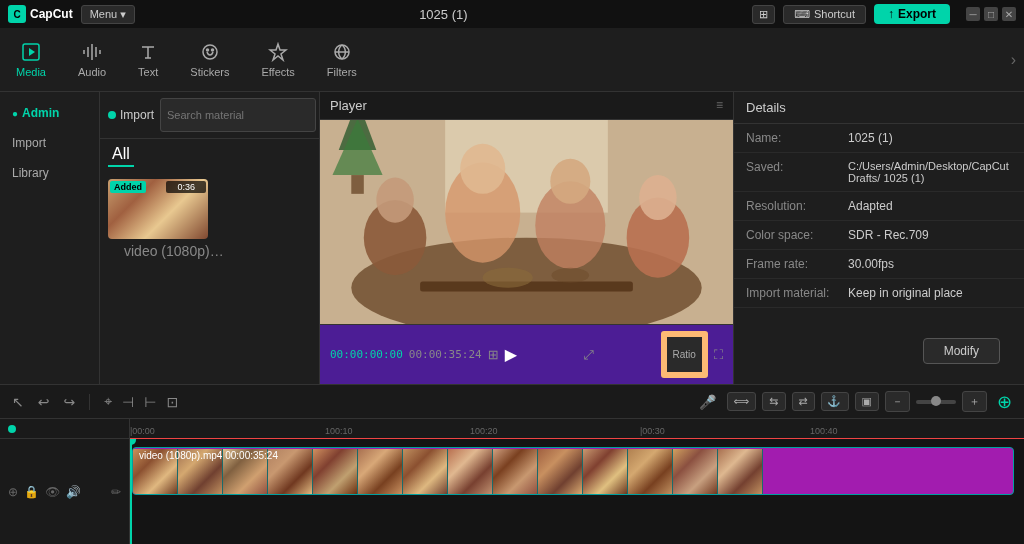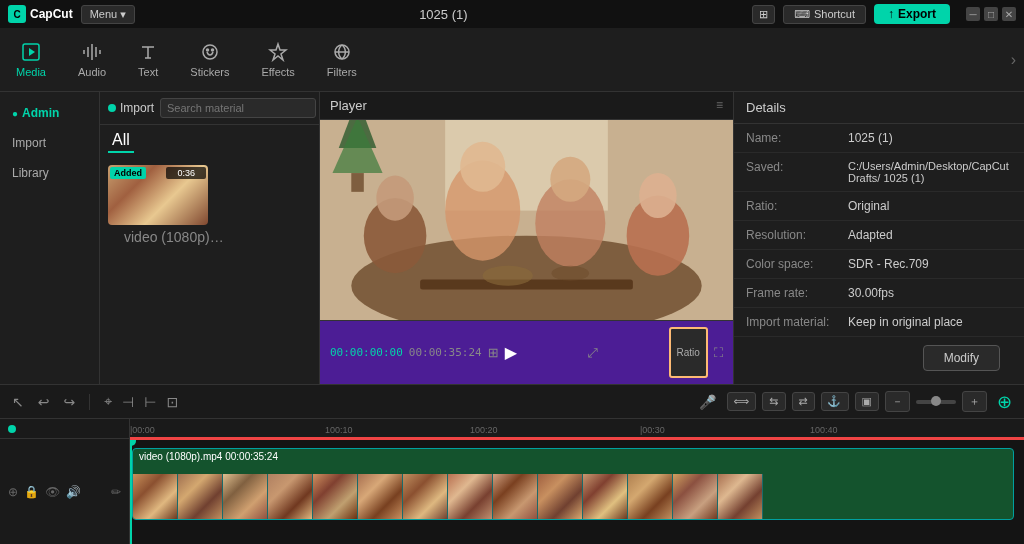--- a/index.html
+++ b/index.html
@@ -217,21 +217,21 @@
       width: 8px;
       height: 8px;
       border-radius: 50%;
       background: #00d4aa;
     }
     .search-box {
       flex: 1;
       background: #2a2a2a;
       border: 1px solid #444;
       border-radius: 3px;
-      padding: 3px 6px;
+      padding: 10px 6px;
       color: #aaa;
       font-size: 11px;
     }
     .menu-dots {
       color: #888;
       cursor: pointer;
       font-size: 14px;
     }
     .media-tabs {
       display: flex;
@@ -356,23 +356,23 @@
     }
     .ctrl-icon {
       background: transparent;
       border: none;
       color: #888;
       cursor: pointer;
       font-size: 13px;
     }
     .ratio-btn {
       background: #2a2a2a;
-      border: 2px solid #fdba74;
+      border: 6px solid #fdba74;
       color: #aaa;
-      padding: 18px 6px;
+      padding: 12px 6px;
       border-radius: 3px;
       cursor: pointer;
       font-size: 10px;
       margin-left: auto;
     }
 
     
     .details-panel {
       width: 290px;
       background: #1e1e1e;
@@ -495,21 +495,21 @@
     }
     .timeline-ruler-area {
       flex: 1;
       display: flex;
       flex-direction: column;
       overflow: hidden;
     }
     .timeline-ruler {
       height: 20px;
       background: #1a1a1a;
-      border-bottom: 3px solid #ef4444;
+      border-bottom: 1px solid #ef4444;
       position: relative;
       display: flex;
       align-items: flex-end;
       padding-bottom: 18px;
     }
     .ruler-mark {
       position: absolute;
       bottom: 2px;
       color: #666;
       font-size: 9px;
@@ -536,22 +536,22 @@
       width: 10px;
       height: 10px;
       background: #00d4aa;
       border-radius: 50%;
     }
     .video-track {
       position: absolute;
       top: 8px;
       left: 2px;
       right: 10px;
-      height: 72px;
-      background: #14532d;
+      height: 48px;
+      background: #a21caf;
       border-radius: 4px;
       overflow: hidden;
       border: 1px solid #00a0a0;
     }
     .video-track-label {
       position: absolute;
       top: 2px;
       left: 6px;
       color: #fff;
       font-size: 10px;
@@ -751,24 +751,20 @@
   <div class="details-panel">
     <div class="details-header">Details</div>
 
     <div class="details-row">
       <span class="details-label">Name:</span>
       <span class="details-value">1025 (1)</span>
     </div>
     <div class="details-row">
       <span class="details-label">Saved:</span>
       <span class="details-value" style="word-break:break-all;font-size:11px;">C:/Users/Admin/Desktop/CapCut Drafts/ 1025 (1)</span>
-    </div>
-    <div class="details-row">
-      <span class="details-label">Ratio:</span>
-      <span class="details-value">Original</span>
     </div>
     <div class="details-row">
       <span class="details-label">Resolution:</span>
       <span class="details-value">Adapted</span>
     </div>
     <div class="details-row">
       <span class="details-label">Color space:</span>
       <span class="details-value">SDR - Rec.709</span>
     </div>
     <div class="details-row">

